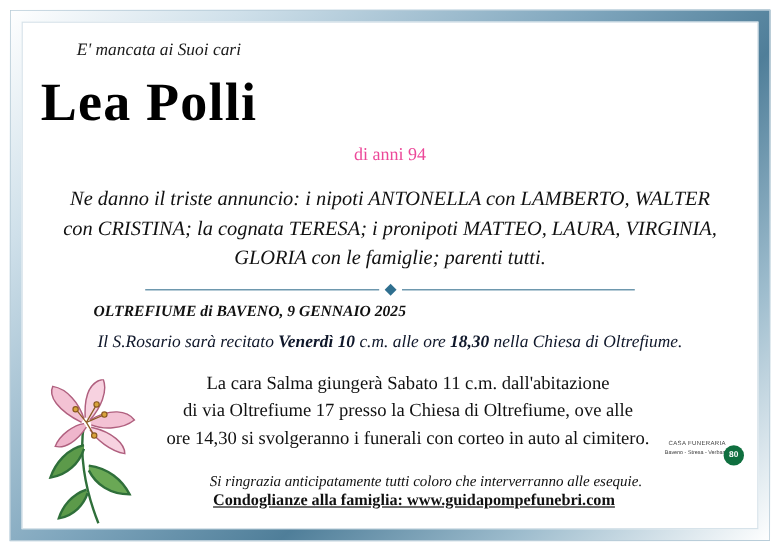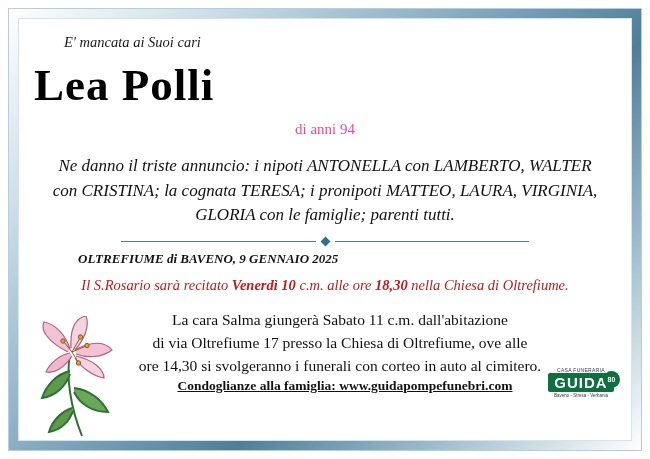--- a/index.html
+++ b/index.html
@@ -103,21 +103,21 @@
     font-size: 13px;
     font-weight: bold;
     color: #111111;
     margin: 6px 0 0 44px;
     font-style: italic;
   }
   .rosary {
     text-align: center;
     font-size: 14.5px;
     font-style: italic;
-    color: #b91c1c;
+    color: #0f172a;
     margin-top: 10px;
   }
   .rosary b { font-weight: bold; }
   .funeral {
     text-align: center;
     font-size: 15.5px;
     color: #111111;
     margin-top: 14px;
     line-height: 1.5;
     padding: 0 40px 0 70px;
@@ -222,20 +222,21 @@
     <div class="rosary">
       <span>Il S.Rosario sarà recitato </span><b>Venerdì 10</b><span> c.m. alle ore </span><b>18,30</b><span> nella Chiesa di Oltrefiume.</span>
     </div>
 
     <div class="funeral">
       <span>La cara Salma giungerà </span><b>Sabato 11</b><span> c.m. dall'abitazione</span><br>
       <span>di via Oltrefiume 17 presso la Chiesa di Oltrefiume, ove alle</span><br>
       <span>ore </span><b>14,30</b><span> si svolgeranno i funerali con corteo in auto al cimitero.</span>
     </div>
 
+    <div class="thanks">Si ringrazia anticipatamente tutti coloro che interverranno alle esequie.</div>
 
     <div class="condolences">Condoglianze alla famiglia: www.guidapompefunebri.com</div>
   </div>
 
   <svg class="lily" viewBox="0 0 110 125">
     <g stroke="#2f6f3a" fill="none" stroke-width="2">
       <path d="M40 38 C 36 60, 40 90, 52 120"></path>
       <path d="M40 55 C 26 58, 16 70, 12 82 C 26 80, 36 70, 40 58" fill="#5c9a4a" stroke="#2f6f3a"></path>
       <path d="M44 72 C 60 74, 72 84, 78 96 C 62 96, 50 88, 44 76" fill="#6aa855" stroke="#2f6f3a"></path>
       <path d="M42 92 C 30 96, 22 106, 19 116 C 32 114, 40 104, 43 95" fill="#5c9a4a" stroke="#2f6f3a"></path>
@@ -254,17 +255,16 @@
         <circle cx="57" cy="29.5" r="2.2"></circle>
       <path d="M42 36 L 48 46"></path>
         <circle cx="48.5" cy="47" r="2.2"></circle>
       <path d="M42 36 L 34 26"></path>
         <circle cx="33" cy="25" r="2.2"></circle>
     </g>
   </svg>
 
   <div class="logo">
     <div class="logo-top">CASA FUNERARIA</div>
-    <div class="logo-mid">GUIDA</div>
     <div class="logo-bottom">Baveno - Stresa - Verbania</div>
     <div class="logo-badge">80</div>
   </div>
 </div>
 
 </body></html>

